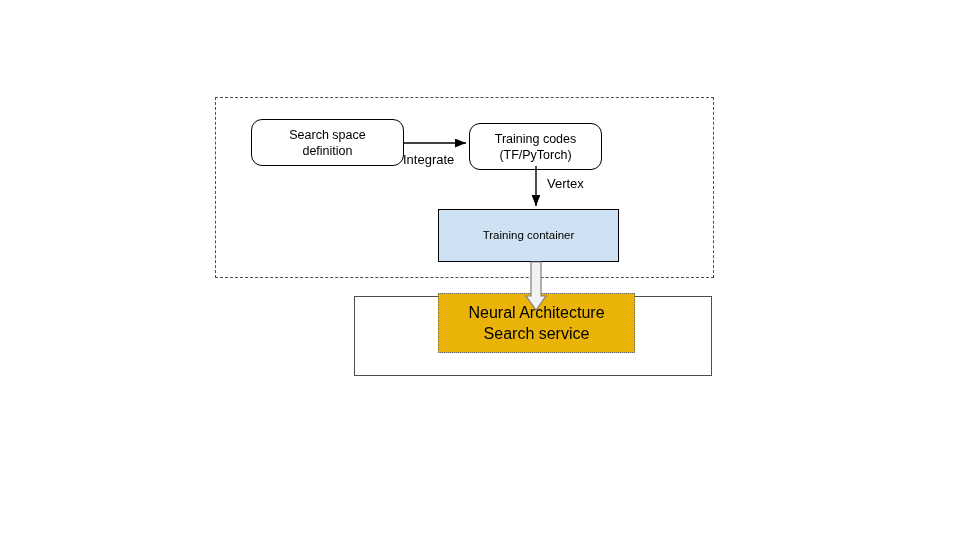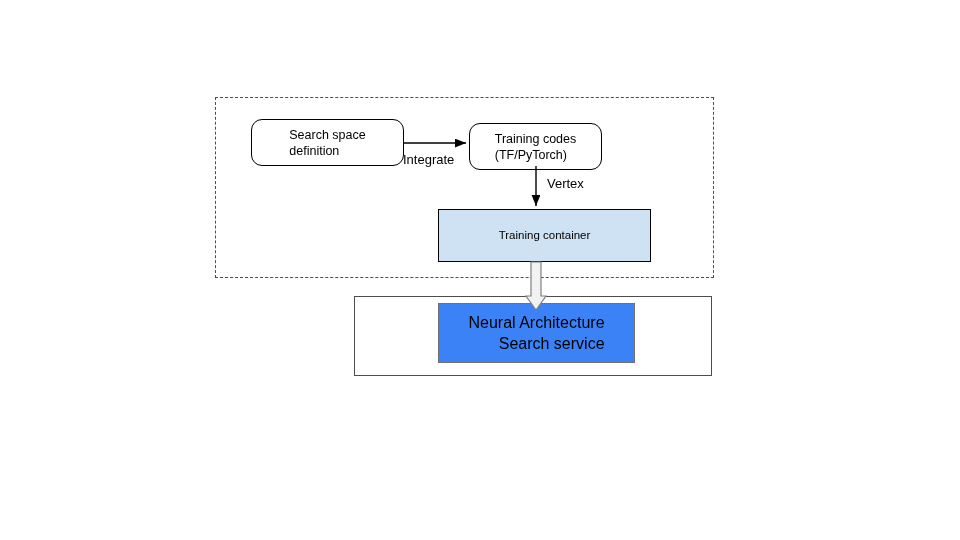--- a/index.html
+++ b/index.html
@@ -38,33 +38,33 @@
   }
 
   
   .rounded-node {
     border: 1.4px solid #000000;
     border-radius: 11px;
     background: #ffffff;
     display: flex;
     align-items: center;
     justify-content: center;
-    text-align: left;
+    text-align: center;
     font-size: 12.5px;
     line-height: 16px;
     color: #000000;
   }
   .node-search-space { left: 251px; top: 119px; width: 153px; height: 47px; }
   .node-training-codes { left: 469px; top: 123px; width: 133px; height: 47px; }
 
   
   .training-container {
     left: 438px;
     top: 209px;
-    width: 213px;
+    width: 181px;
     height: 53px;
     border: 1.4px solid #000000;
     background: #cfe2f3;
     display: flex;
     align-items: center;
     justify-content: center;
     font-size: 11.5px;
     line-height: 15px;
     color: #000000;
   }
@@ -84,29 +84,29 @@
     width: 358px;
     text-align: center;
     font-size: 15px;
     line-height: 20px;
     color: #000000;
   }
 
   
   .nas-box {
     left: 438px;
-    top: 303px;
+    top: 293px;
     width: 197px;
     height: 60px;
     border: 1.6px dotted #666666;
-    background: #3b82f6;
+    background: #eab308;
     display: flex;
     align-items: center;
     justify-content: center;
-    text-align: right;
+    text-align: center;
     font-size: 16px;
     line-height: 21px;
     color: #000000;
   }
 
   
   .connectors {
     position: absolute;
     left: 0; top: 0;
     width: 960px; height: 540px;

